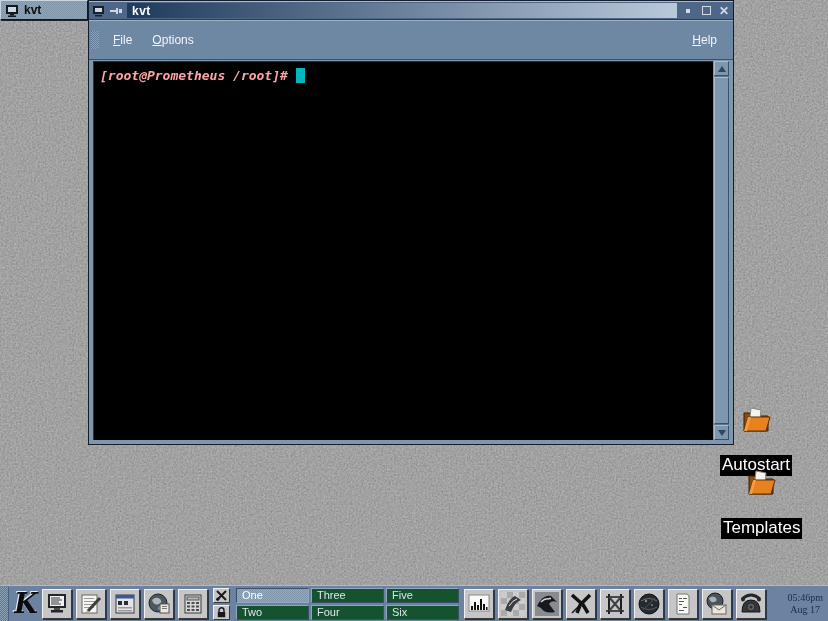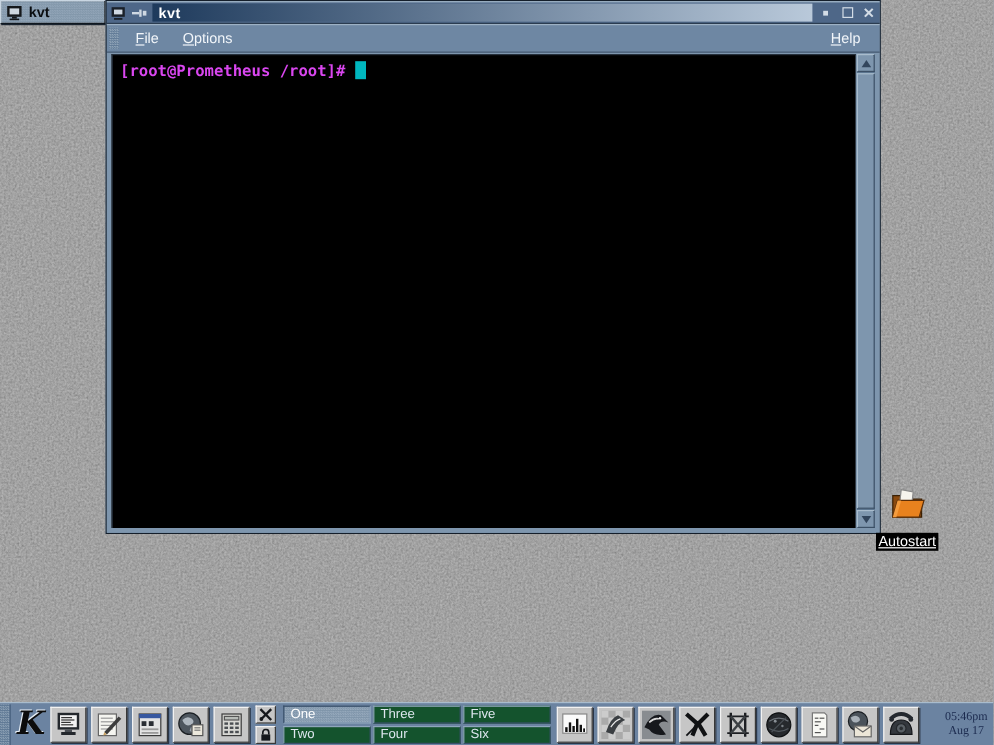--- a/index.html
+++ b/index.html
@@ -32,21 +32,21 @@
   .tb-title {
     flex:1; background:linear-gradient(to right,#1e3a5c,#b9c9da);
     color:#ffffff; font-size:12px; font-weight:bold;
     display:flex; align-items:center; padding-left:5px; margin:1px 2px; letter-spacing:0.5px;
   }
   .glyph-min { width:4px; height:4px; background:#d3dce6; }
   .glyph-max { width:9px; height:9px; border:1px solid #d3dce6; }
   .glyph-close { color:#d3dce6; font-size:12px; font-weight:bold; line-height:1; }
 
   .menubar {
-    flex:none; height:24px; background:#6e87a3;
+    flex:none; height:40px; background:#6e87a3;
     border-top:1px solid #9db1c4; border-bottom:1px solid #3c5066;
     display:flex; align-items:center;
   }
   .menu-handle {
     width:8px; height:18px; margin:0 4px 0 2px; flex:none;
     background:repeating-conic-gradient(#93a7ba 0% 25%, #5f7democratic 0% 50%) 0 0/2px 2px;
     background:repeating-conic-gradient(#93a7ba 0% 25%, #5f7995 0% 50%) 0 0/2px 2px;
   }
   .mi {
     display:inline-block; color:#f2f6fa; font-size:12px;
@@ -54,36 +54,36 @@
   }
   .mi::first-letter { text-decoration:underline; }
   .mi-right { margin-left:auto; margin-right:6px; }
 
   .client { flex:1; display:flex; padding:1px 4px 4px 4px; background:#7e96ae; }
   .terminal {
     flex:1; background:#000000; border-left:1px solid #26303c; border-top:1px solid #26303c;
     padding:4px 0 0 6px; overflow:hidden; cursor:text;
   }
   .prompt-line { font-family:"DejaVu Sans Mono", monospace; font-size:13px; font-weight:bold;
-    color:#d946ef; white-space:pre; }
+    color:#fca5a5; white-space:pre;font-style:italic; }
   .cursor { display:inline-block; width:9px; height:15px; background:#00b7bf; margin-left:8px; vertical-align:-3px; }
 
   .scrollbar { width:15px; flex:none; display:flex; flex-direction:column; background:#5c7690; margin-left:1px; }
   .sb-btn { flex:none; height:15px; background:#7e96ae; border:1px solid;
     border-color:#a9bccd #3c5066 #3c5066 #a9bccd; display:flex; align-items:center; justify-content:center; }
   .arrow-up { width:0; height:0; border-left:4px solid transparent; border-right:4px solid transparent; border-bottom:6px solid #32455c; }
   .arrow-down { width:0; height:0; border-left:4px solid transparent; border-right:4px solid transparent; border-top:6px solid #32455c; }
   .sb-thumb { flex:1; background:#7e96ae; border:1px solid; border-color:#a9bccd #3c5066 #3c5066 #a9bccd; margin:1px 0; }
 
   
   .desk-icon { position:absolute; width:80px; text-align:center; cursor:default; }
   .di-autostart { left:716px; top:405px; }
   .di-templates { left:721px; top:468px; }
   .di-trash    { left:718px; top:536px; }
-  .di-label { display:inline-block; background:#000; color:#fff; font-size:12px; padding:0 2px 1px 2px; margin-top:4px;text-decoration:underline; }
+  .di-label { display:inline-block; background:#000; color:#fff; font-size:17px; padding:0 2px 1px 2px; margin-top:16px; }
 
   
   .panel {
     position:absolute; left:0; top:585px; width:828px; height:36px;
     background:#6b83a1; border-top:1px solid #a9bccd;
     display:flex; align-items:center;
   }
   .panel-handle { width:9px; height:34px; flex:none; margin-right:3px;
     background:repeating-conic-gradient(#8ea2b6 0% 25%, #5d7793 0% 50%) 0 0/2px 2px;
     border-right:1px solid #47607e; }
@@ -196,20 +196,30 @@
     <svg width="34" height="30">
       <polygon points="5,8 14,8 17,11 29,11 29,26 5,26" fill="#8a4a10" stroke="#3a2004"></polygon>
       <polygon points="12,3 22,5 21,14 11,12" fill="#f6f4ee" stroke="#888"></polygon>
       <polygon points="5,26 9,12 31,12 27,26" fill="#e8821e" stroke="#5a2e08"></polygon>
       <polygon points="5,26 9,12 12,12 8,26" fill="#f49c3e"></polygon>
     </svg>
     <br>
     <span class="di-label">Autostart</span>
   </div>
 
+  <div class="desk-icon di-templates">
+    <svg width="34" height="30">
+      <polygon points="5,8 14,8 17,11 29,11 29,26 5,26" fill="#8a4a10" stroke="#3a2004"></polygon>
+      <polygon points="12,3 22,5 21,14 11,12" fill="#f6f4ee" stroke="#888"></polygon>
+      <polygon points="5,26 9,12 31,12 27,26" fill="#e8821e" stroke="#5a2e08"></polygon>
+      <polygon points="5,26 9,12 12,12 8,26" fill="#f49c3e"></polygon>
+    </svg>
+    <br>
+    <span class="di-label">Templates</span>
+  </div>
 
 
   <div class="panel">
     <div class="panel-handle"></div>
 
     <div class="kbtn">K</div>
 
     <div class="pbtn">
       <svg width="24" height="24">
         <rect x="3" y="2" width="18" height="14" fill="#23272c"></rect>

